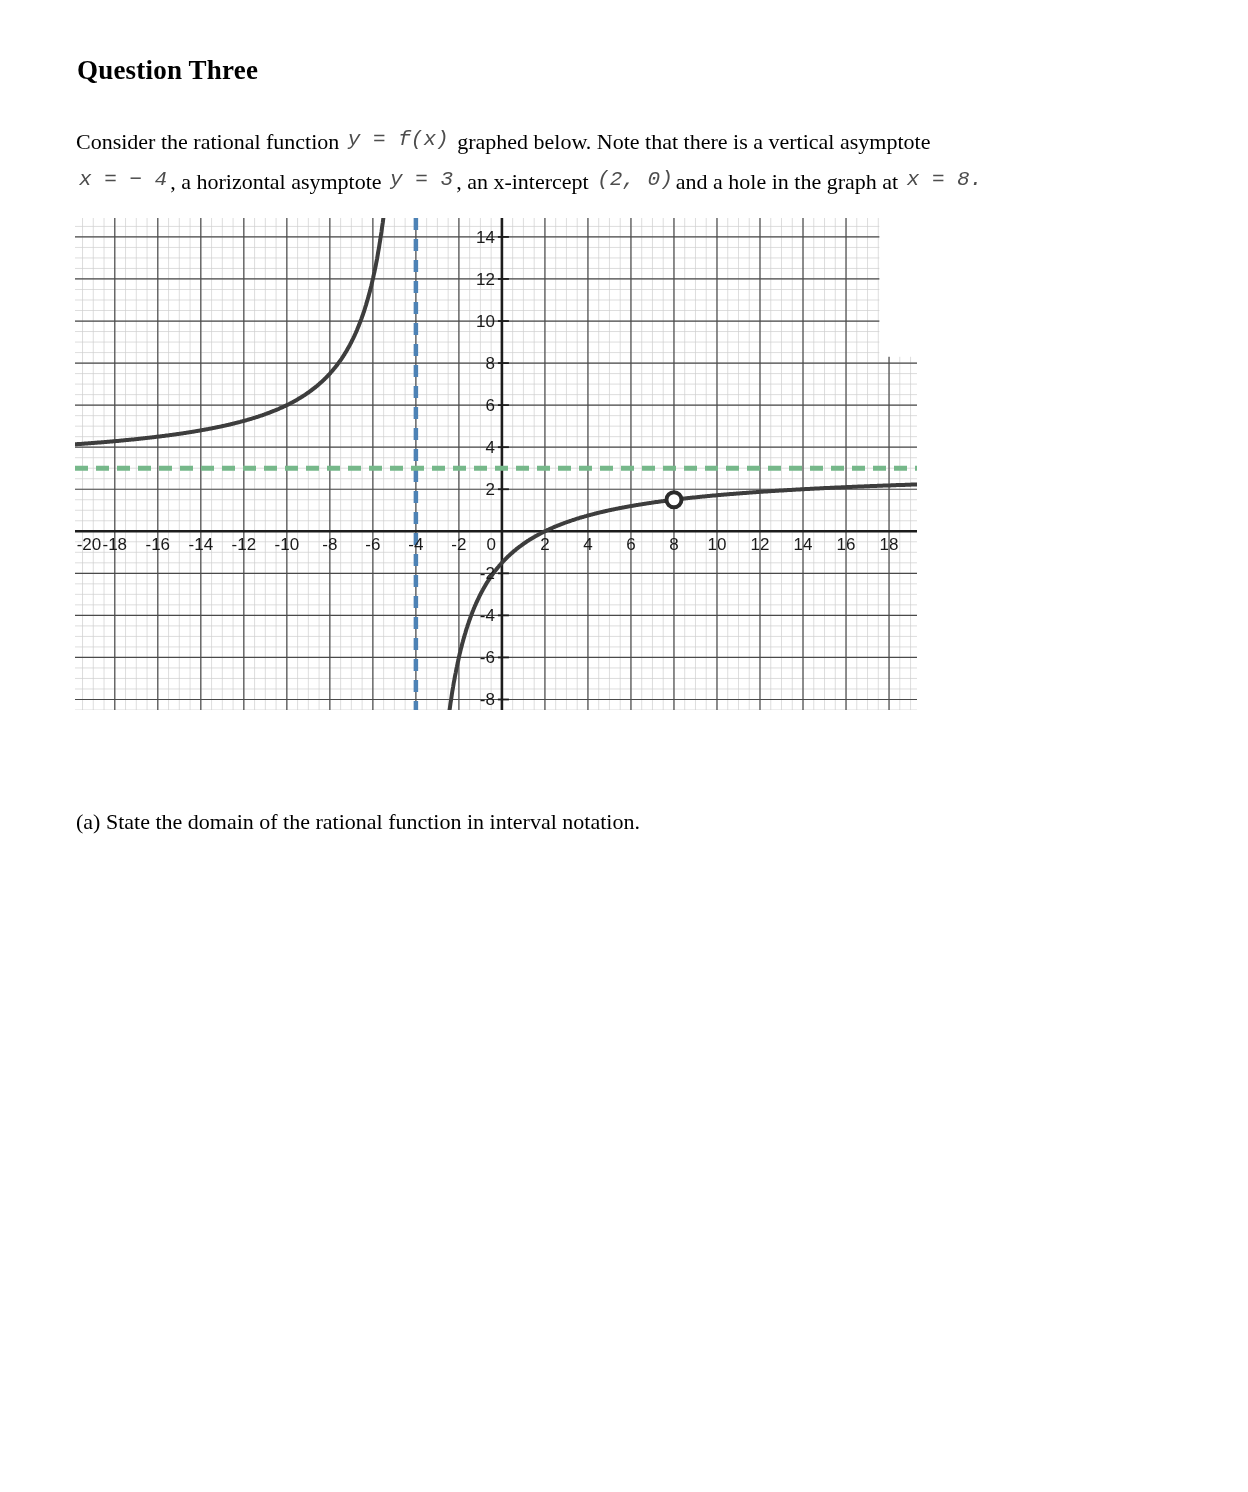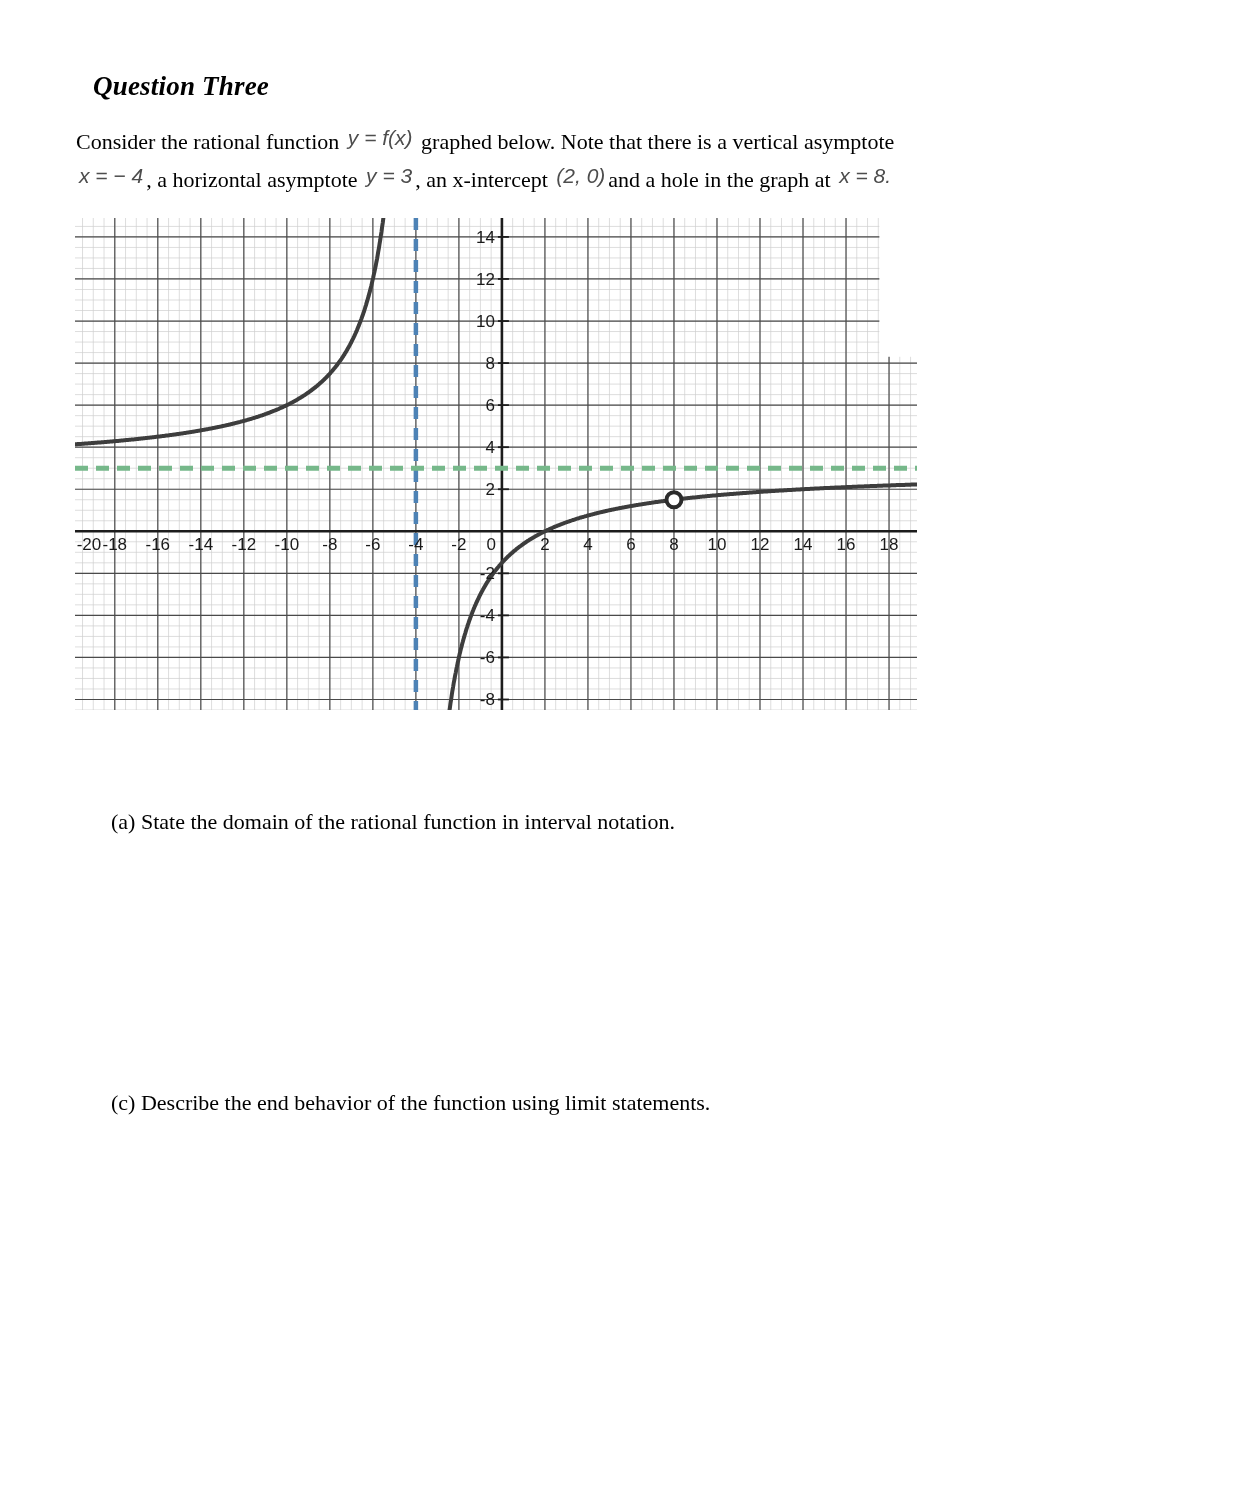--- a/index.html
+++ b/index.html
@@ -6,38 +6,37 @@
   body {
     width:1248px; height:1492px;
     font-family:"Liberation Serif", serif;
     color:#000;
     position:relative;
     overflow:hidden;
   }
   .page { position:absolute; inset:0; }
   .title {
     position:absolute; top:55px; left:77px;
-    font-size:27px; font-weight:bold; margin:16px;
+    font-size:27px; font-weight:bold; margin:0;
     letter-spacing:0.2px;
-    font-style:italic;
   }
   .intro {
     position:absolute; top:123px; left:76px; width:1040px;
     font-size:22px; line-height:38px; margin:0;
   }
   .question {
     position:absolute; left:76px; width:1035px;
-    font-size:22px; line-height:32px;margin-left:35px;
+    font-size:22px; line-height:32px;
   }
   .q-a { top:806px; }
   .q-b { top:929px; }
   .q-c { top:1087px; }
   .q-d { top:1211px; }
   .math {
-    font-family:Liberation Sans, sans-serif;
+    font-family:Liberation Mono, monospace;
     font-style:italic;
     color:#4d4d4d;
     font-size:21px;
     position:relative; top:-4px;
     padding:0 3px;
     white-space:nowrap;
   }
   .graph-wrap {
     position:absolute; top:218px; left:75px;
     width:842px; height:492px;
@@ -256,16 +255,15 @@
         <text x="419.9144316730524" y="109.02564102564104" text-anchor="end" fill="#1a1a1a" font-family="&quot;Liberation Sans&quot;, sans-serif" font-size="17px">10</text>
         <line x1="422.9144316730524" y1="103.02564102564104" x2="433.9144316730524" y2="103.02564102564104" stroke="#1c1c1c" stroke-width="1.8"></line>
         <text x="419.9144316730524" y="66.97435897435898" text-anchor="end" fill="#1a1a1a" font-family="&quot;Liberation Sans&quot;, sans-serif" font-size="17px">12</text>
         <line x1="422.9144316730524" y1="60.974358974358985" x2="433.9144316730524" y2="60.974358974358985" stroke="#1c1c1c" stroke-width="1.8"></line>
         <text x="419.9144316730524" y="24.92307692307693" text-anchor="end" fill="#1a1a1a" font-family="&quot;Liberation Sans&quot;, sans-serif" font-size="17px">14</text>
         <line x1="422.9144316730524" y1="18.92307692307693" x2="433.9144316730524" y2="18.92307692307693" stroke="#1c1c1c" stroke-width="1.8"></line>
       </svg>
   </div>
 
   <div class="question q-a"><span>(a) State the domain of the rational function in interval notation.</span></div>
-  <div class="question q-c"><span>(c)  Describe the end behavior of the function using limit statements.</span></div>
   <div class="question q-d"><br></div>
 
 </div>
 
 </body></html>

